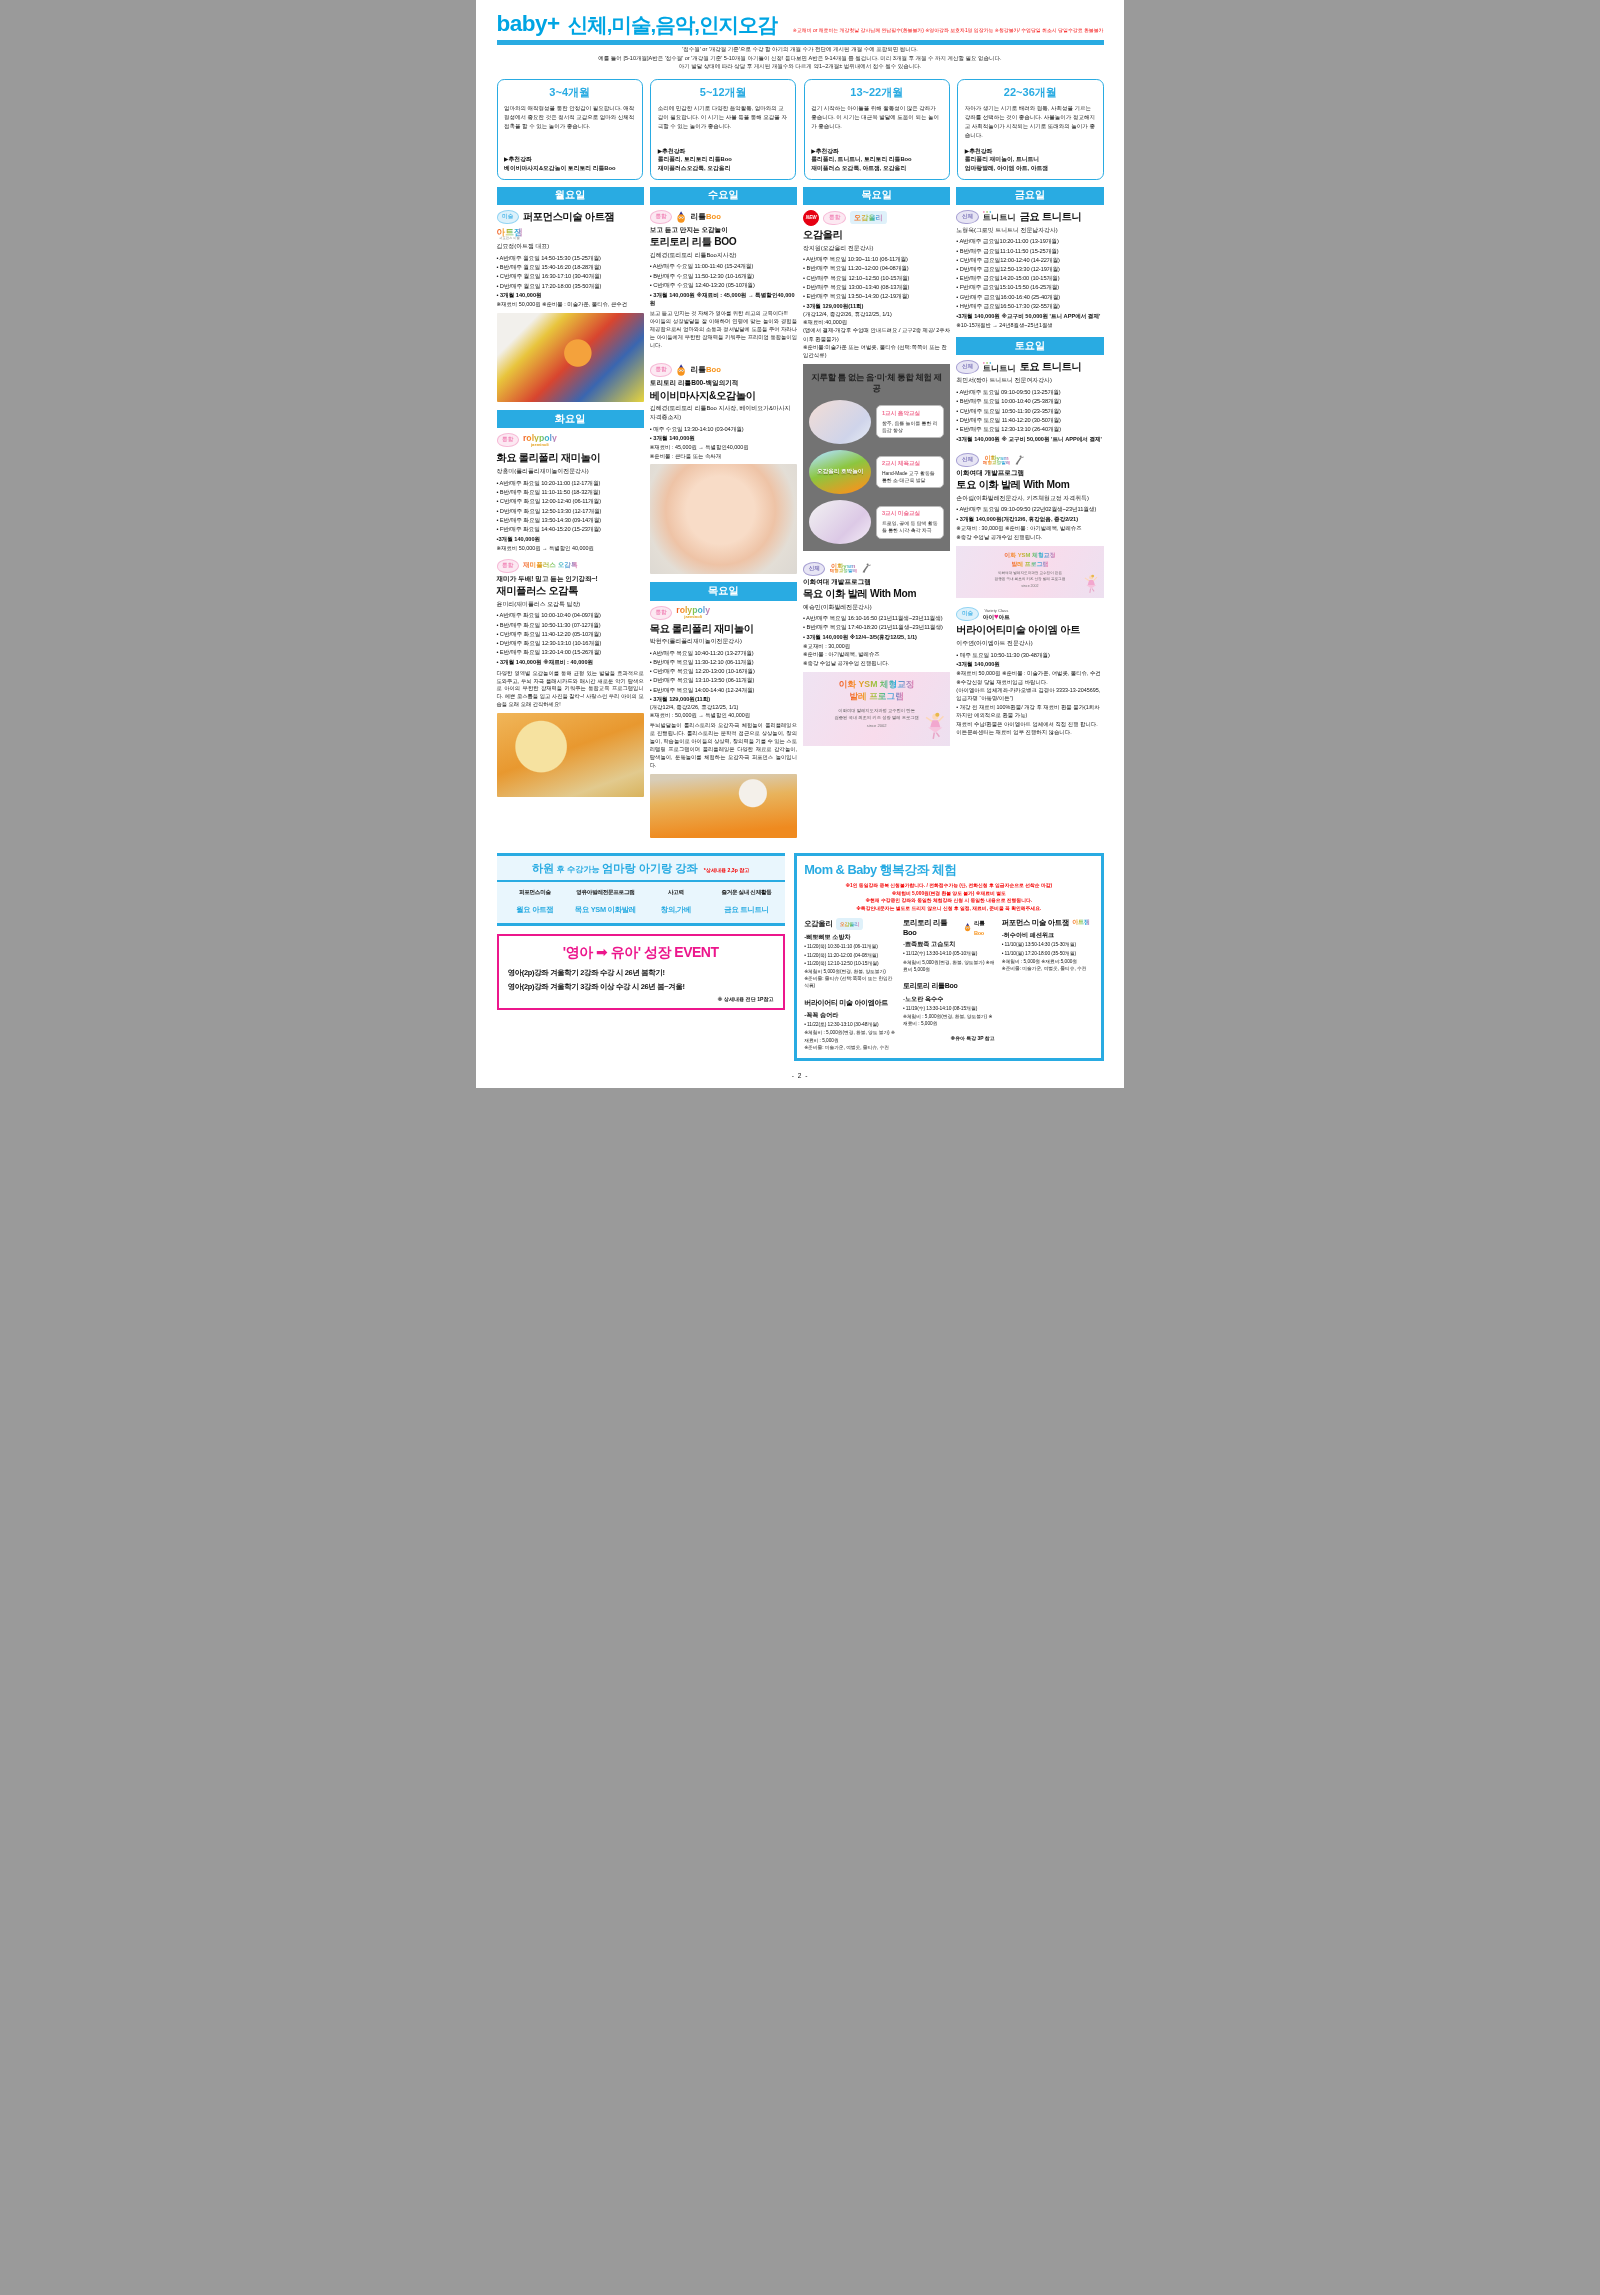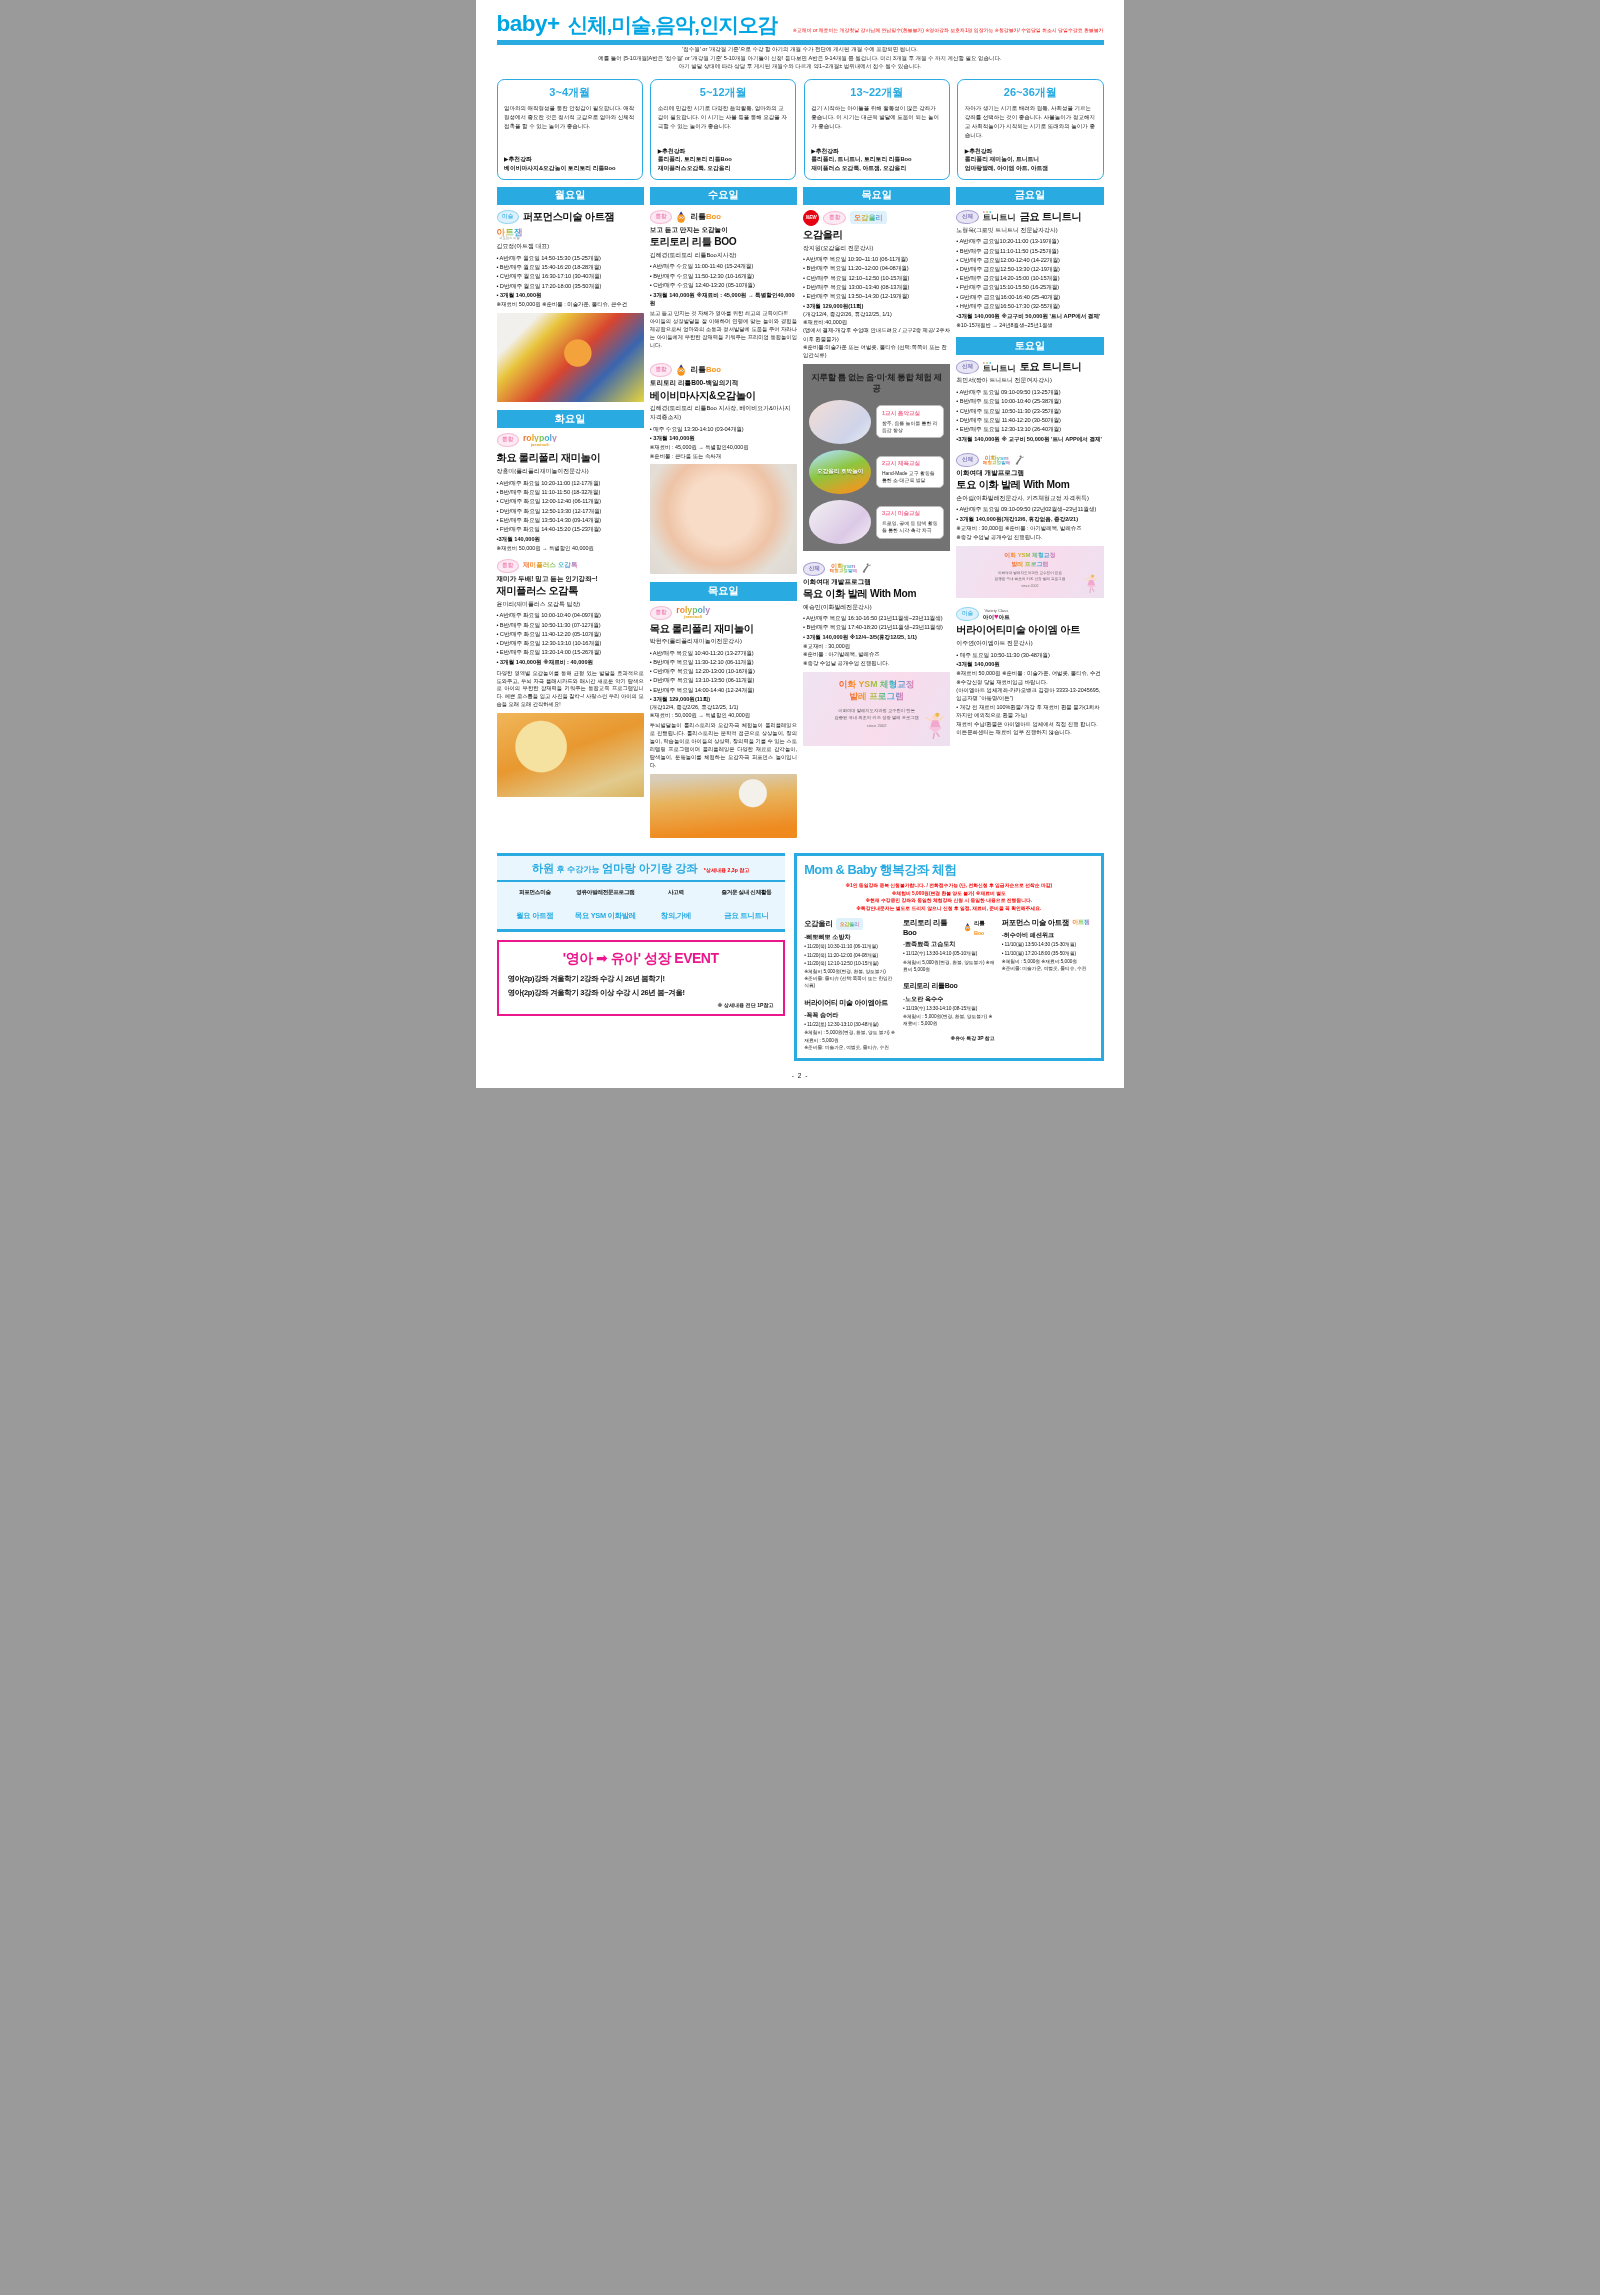--- a/index.html
+++ b/index.html
@@ -87,21 +87,21 @@
   .bottom-right{flex:1;min-width:0;}
   .afterschool{border-top:3.6px solid #29ABE2;border-bottom:3.6px solid #29ABE2;background:#E9F6FD;}
   .as-title{text-align:center;padding:5.1px 4.1px 4.1px;color:#29ABE2;font-weight:900;}
   .as-big{font-size:11.2px;}
   .as-mid{font-size:8.2px;}
   .as-ref{color:#F40000;font-size:5.1px;font-weight:700;margin-left:6.1px;}
   .as-div{height:1.5px;background:#29ABE2;}
   .as-items{display:flex;padding:7.2px 3.1px 8.2px;}
   .as-it{flex:1;text-align:center;min-width:0;}
   .as-it .it-top{font-size:5.6px;font-weight:800;letter-spacing:-0.3px;}
-  .as-it .it-bot{color:#29ABE2;font-size:7.4px;font-weight:900;margin-top:14px;letter-spacing:-0.3px;text-align:center;}
+  .as-it .it-bot{color:#29ABE2;font-size:7.4px;font-weight:900;margin-top:8px;letter-spacing:-0.3px;text-align:center;}
   .eventbox{border:2px solid #EC168C;margin-top:8.2px;padding:6.1px 9.2px 5.1px;}
   .ev-title{text-align:center;color:#EC168C;font-size:14px;font-weight:900;margin:2px 0 6.1px;letter-spacing:-0.5px;}
   .ev-line{font-size:7.4px;font-weight:800;margin:3.6px 0;letter-spacing:-0.3px;}
   .ev-ref{text-align:right;font-size:5.1px;font-weight:700;margin-top:4.1px;}
   .trialbox{border:3.1px solid #29ABE2;padding:5.1px 7.2px 7.2px;}
   .tr-title{text-align:left;color:#29ABE2;font-size:12.8px;font-weight:900;margin:1px 0 3.1px;letter-spacing:-0.5px;}
   .tr-notes .noteR{color:#F40000;text-align:center;font-size:4.8px;line-height:1.6;font-weight:600;}
   .tr-cols{display:flex;gap:7.2px;margin-top:5.1px;}
   .tr-col{flex:1;min-width:0;}
   .tr-head{display:flex;align-items:center;gap:3.1px;font-size:7.4px;font-weight:900;letter-spacing:-0.3px;}
@@ -145,21 +145,21 @@
       <div class="r"><span>▶추천강좌</span><br><span style="white-space:pre-line">롤리폴리, 토리토리 리틀Boo
 재미플러스오감톡, 오감올리</span></div>
     </div>
     <div class="agebox">
       <div class="t">13~22개월</div>
       <div class="b">걷기 시작하는 아이들을 위해 활동성이 많은 강좌가 좋습니다. 이 시기는 대근육 발달에 도움이 되는 놀이가 좋습니다.</div>
       <div class="r"><span>▶추천강좌</span><br><span style="white-space:pre-line">롤리폴리, 트니트니, 토리토리 리틀Boo
 재미플러스 오감톡, 아트잼, 오감올리</span></div>
     </div>
     <div class="agebox">
-      <div class="t">26~36개월</div>
+      <div class="t">22~36개월</div>
       <div class="b">자아가 생기는 시기로 배려와 협동, 사회성을 기르는 강좌를 선택하는 것이 좋습니다. 사물놀이가 정교해지고 사회적놀이가 시작되는 시기로 또래와의 놀이가 좋습니다.</div>
       <div class="r"><span>▶추천강좌</span><br><span style="white-space:pre-line">롤리폴리 재미놀이, 트니트니
 엄마랑발레, 아이엠 아트, 아트잼</span></div>
     </div>
   </section>
 
   <main class="cols">
 
     <div class="col">
       <div class="daybar">월요일</div>

